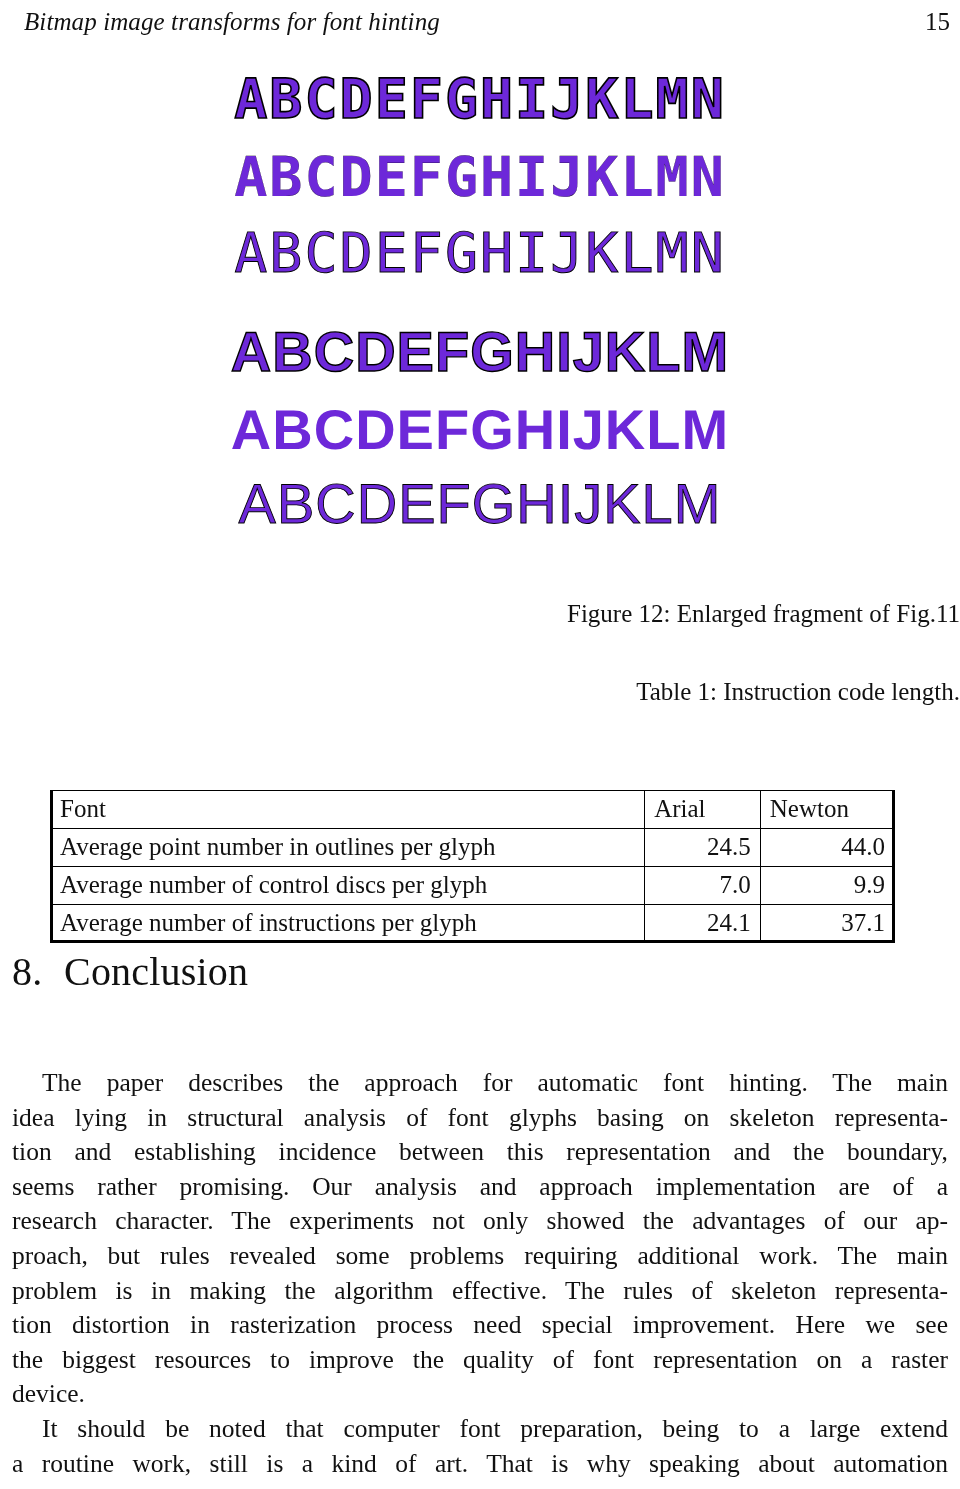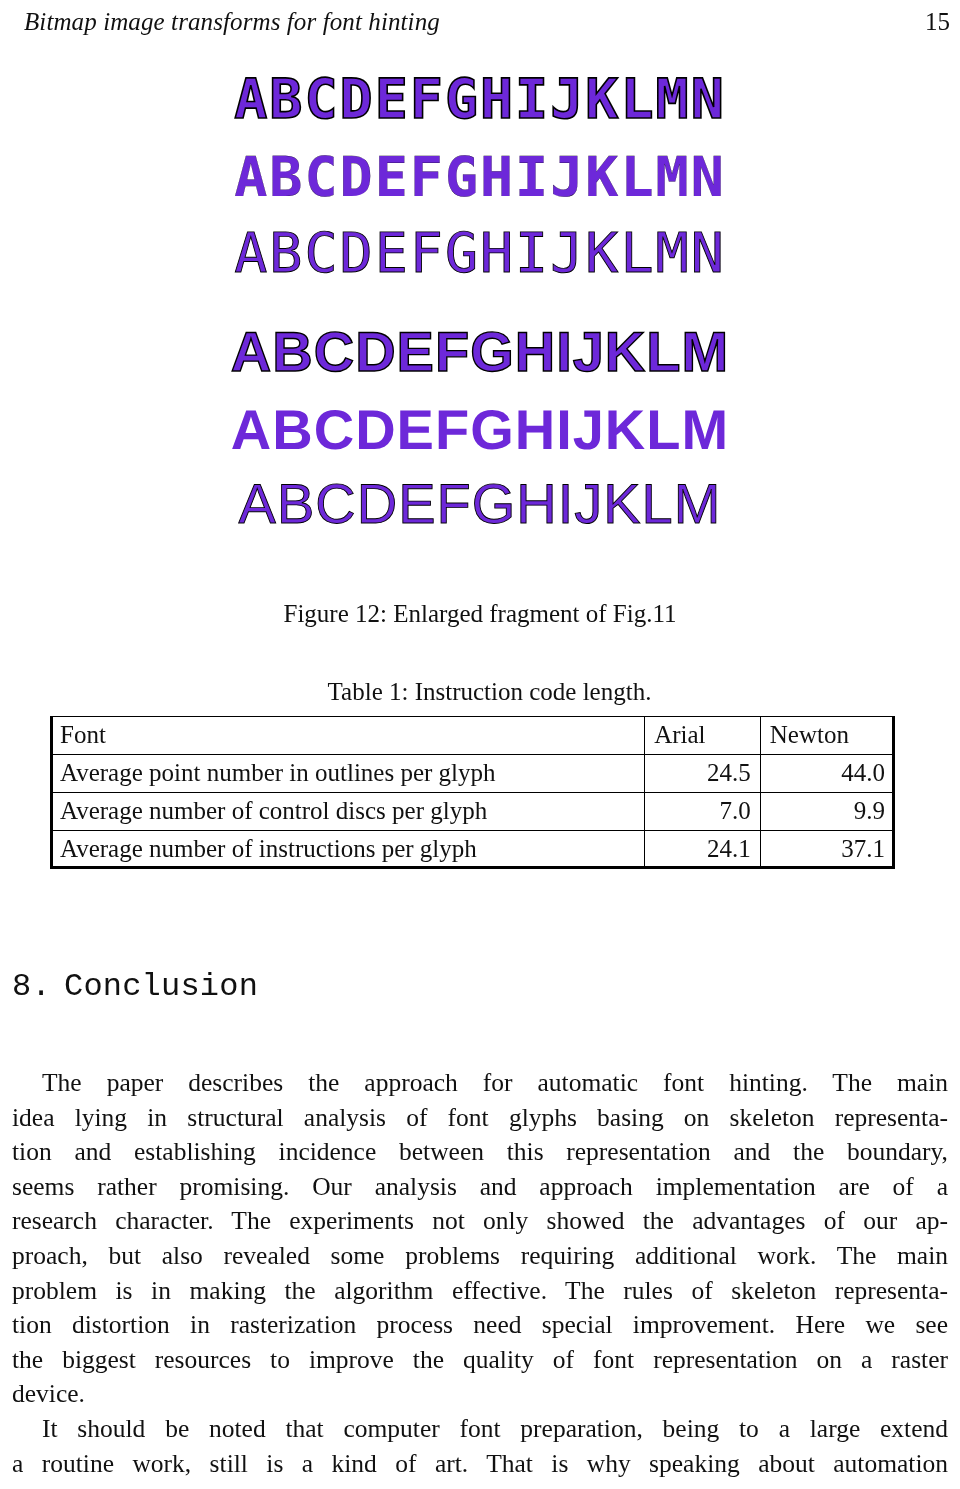--- a/index.html
+++ b/index.html
@@ -81,30 +81,30 @@
   .r3 { top: 164px; }
   .r4 { top: 262px; }
   .r5 { top: 340px; }
   .r6 { top: 414px; }
 
   
   .caption {
     position: absolute;
     left: 0;
     right: 0;
-    text-align: center;
+    text-align: right;
     font-size: 25px;
   }
   .fig-caption   { top: 600px; }
   .table-caption { top: 678px; margin-left: 19px; }
 
   
   .tbl-wrap {
     position: absolute;
-    top: 716px;
+    top: 790px;
     left: 50px;
     width: 845px;
   }
   table.data {
     border-collapse: separate;
     border-spacing: 0;
     width: 100%;
     font-size: 25px;
     line-height: 1.0;
     border-left: 1.5px solid #000;
@@ -127,25 +127,24 @@
     border-top: none;
   }
   .c-label { text-align: left;  width: 610px; }
   .c-arial { text-align: right; width: 100px; border-left: 1.5px solid #000; }
   .c-newton{ text-align: right; width: 118px; border-left: 1.5px solid #000; }
   th.c-arial, th.c-newton { text-align: left; }
 
   
   .sec-head {
     position: absolute;
-    top: 968px;
+    top: 948px;
     left: 12px;
-    font-size: 32px;
+    font-size: 40px;
     letter-spacing: 0.2px;
-    font-family: Liberation Mono, monospace;
   }
   .sec-num { display: inline-block; width: 52px; }
 
   
   .body-text {
     position: absolute;
     left: 12px;
     width: 936px;
     font-size: 25.5px;
   }
@@ -227,21 +226,21 @@
 <div class="sec-head">
   <span class="sec-num">8.</span><span>Conclusion</span>
 </div>
 
 <div class="body-text p1">
   <span class="tline indent">The paper describes the approach for automatic font hinting. The main</span>
   <span class="tline">idea lying in structural analysis of font glyphs basing on skeleton representa-</span>
   <span class="tline">tion and establishing incidence between this representation and the boundary,</span>
   <span class="tline">seems rather promising. Our analysis and approach implementation are of a</span>
   <span class="tline">research character. The experiments not only showed the advantages of our ap-</span>
-  <span class="tline">proach, but also revealed some problems requiring additional work. The main</span>
+  <span class="tline">proach, but rules revealed some problems requiring additional work. The main</span>
   <span class="tline">problem is in making the algorithm effective. The rules of skeleton representa-</span>
   <span class="tline">tion distortion in rasterization process need special improvement. Here we see</span>
   <span class="tline">the biggest resources to improve the quality of font representation on a raster</span>
   <span class="tline last">device.</span>
 </div>
 
 <div class="body-text p2">
   <span class="tline indent">It should be noted that computer font preparation, being to a large extend</span>
   <span class="tline">a routine work, still is a kind of art. That is why speaking about automation</span>
 </div>

